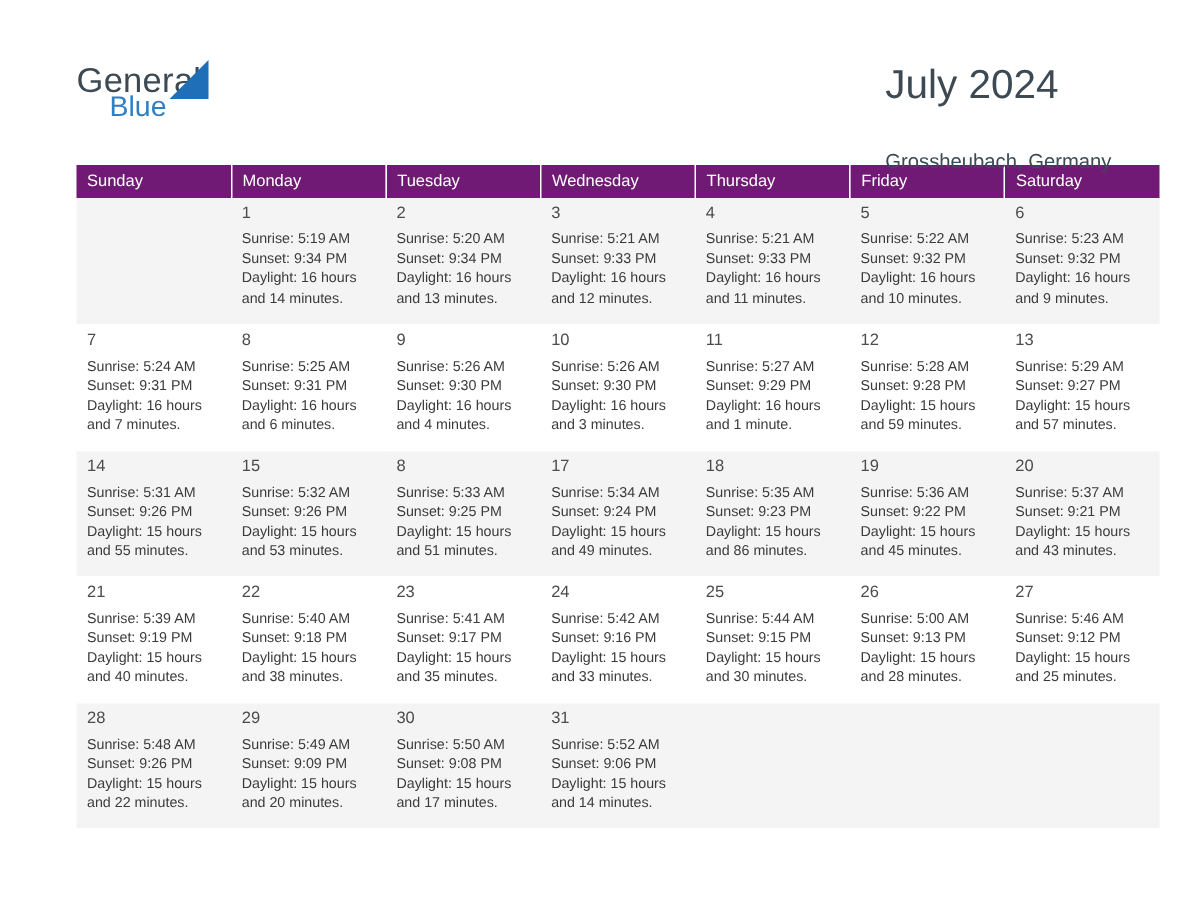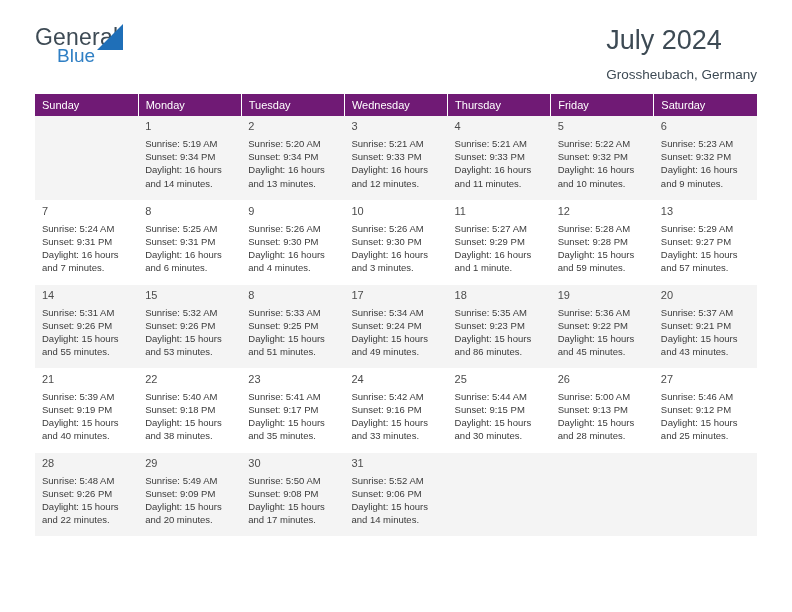--- a/index.html
+++ b/index.html
@@ -8,21 +8,21 @@
     padding: 0;
     width: 792px;
     height: 612px;
     background: #ffffff;
     font-family: "Liberation Sans", sans-serif;
   }
   .page {
     position: relative;
     width: 792px;
     height: 612px;
-    padding: 0;
+    padding: 16px;
   }
   
   .header {
     display: flex;
     align-items: flex-start;
     justify-content: space-between;
     padding: 26px 35px 0 35px;
     height: 78px;
   }
   .logo {
@@ -58,21 +58,21 @@
   .cal-title {
     font-size: 27px;
     color: #3d4a54;
     font-weight: normal;
     margin: 0;
     line-height: 1.1;
   }
   .cal-subtitle {
     font-size: 13.5px;
     color: #3d4a54;
-    margin-top: 11px;
+    margin-top: 28px;
   }
   
   .calendar {
     margin: 16px 35px 0 35px;
     width: 722px;
     border-collapse: collapse;
     table-layout: fixed;
   }
   .calendar th {
     background: #701a75;

